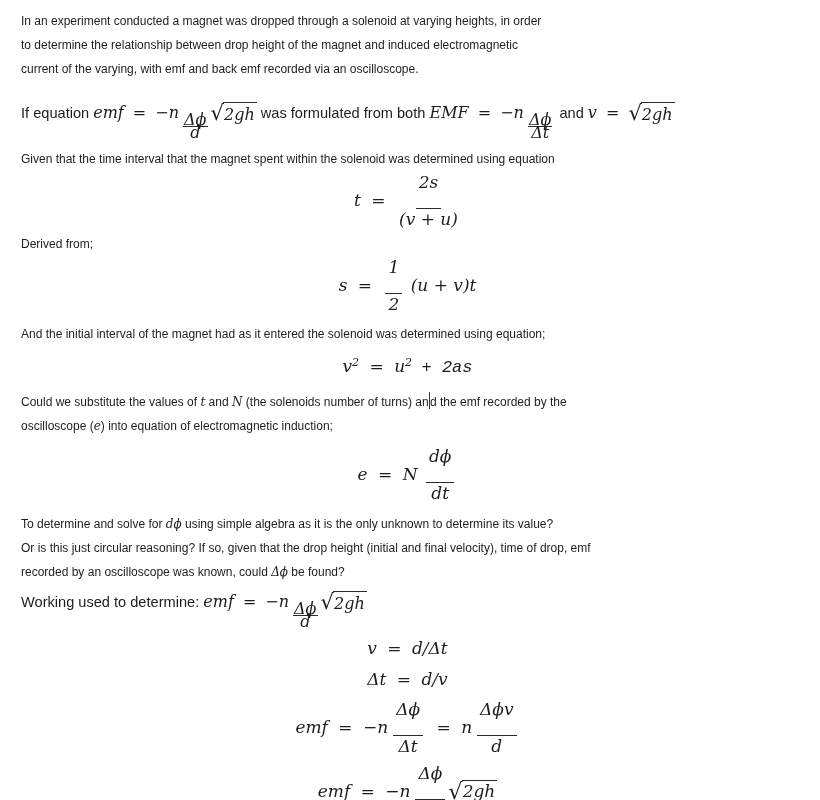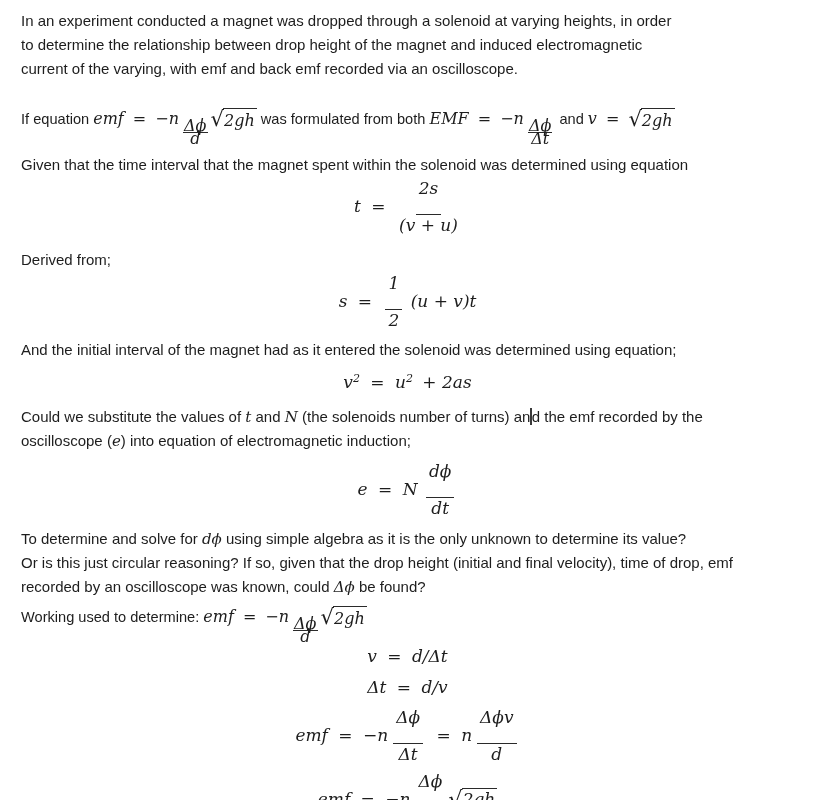--- a/index.html
+++ b/index.html
@@ -2,53 +2,53 @@
 <html><head>
 <meta charset="utf-8">
 <style>
   html,body{margin:0;padding:0;background:#ffffff;}
   body{
     width:820px;height:800px;overflow:hidden;
     font-family:"Liberation Sans",sans-serif;
     color:#1d1d1d;
   }
   .page{padding:9px 26px 0 21px;width:773px;}
-  .para{font-size:15px;line-height:24px;}
+  .para{font-size:12px;line-height:24px;}
   .pline{white-space:nowrap;}
   
   .math{font-family:"DejaVu Serif",serif;font-style:italic;}
   .mrow{text-align:center;font-size:17px;}
   .mop{margin:0 5px;}
   .mneg{margin-right:2px;}
   .frac{display:inline-flex;flex-direction:column;align-items:center;
         line-height:19px;vertical-align:middle;margin:0 3px;}
   .frac .fn{border-bottom:1.3px solid #2a2a2a;padding:0 3px 16px 3px;}
   .frac .fd{padding-top:1px;}
   .sfrac{display:inline-flex;flex-direction:column;align-items:center;
          font-size:10.5px;line-height:12px;vertical-align:-7px;margin:0 3px 0 2px;}
   .sfrac .fn{border-bottom:1px solid #2a2a2a;padding:0 1px;}
   .sqrt{display:inline-flex;align-items:flex-start;vertical-align:middle;}
   .sqrt .rad{font-style:normal;font-size:1.32em;line-height:1.05;margin-right:-1px;}
   .radicand{border-top:1.4px solid #2a2a2a;padding:0 2px 0 1px;}
   .sup{font-size:11px;vertical-align:6px;line-height:0;}
   .caret{display:inline-block;width:1.4px;height:17px;background:#3a3a3a;
          vertical-align:-3px;}
   
-  .s-eqline{margin-top:26px;}
+  .s-eqline{margin-top:20px;}
   .s-given{margin-top:8px;}
   .s-teq{margin-top:2px;}
-  .s-derived{margin-top:13px;}
+  .s-derived{margin-top:3px;}
   .s-seq{margin-top:2px;}
   .s-initial{margin-top:8px;}
   .s-v2{margin-top:10px;}
   .s-could{margin-top:13px;}
   .s-eeq{margin-top:9px;}
   .s-det{margin-top:9px;}
   .s-working{margin-top:6px;}
-  .s-w1{margin-top:3px;}
+  .s-w1{margin-top:10px;}
   .s-w2{margin-top:11px;}
   .s-w3{margin-top:11px;}
   .s-w4{margin-top:8px;}
   .inlineeq{font-size:14.6px;}
   .inlineeq .math{font-size:16px;}
 </style>
 </head>
 <body>
 
 <div class="page">
@@ -105,21 +105,21 @@
       </span>
     <span>(u + v)t</span>
   </div>
 
   <div class="para pline s-initial">And the initial interval of the magnet had as it entered the solenoid was determined using equation;</div>
 
   <div class="mrow math s-v2">
     <span>v</span><span class="sup">2</span>
     <span class="mop">=</span>
     <span>u</span><span class="sup">2</span>
-    <span style="margin-left:4px;">+ 2as</span>
+    <span style="margin-left:4px;font-family:Liberation Mono, monospace;">+ 2as</span>
   </div>
 
   <div class="para s-could">
     <div class="pline">
       <span>Could we substitute the values of </span><span class="math">t</span><span> and </span><span class="math">N</span><span> (the solenoids number of turns) an</span><span class="caret"></span><span>d the emf recorded by the</span>
     </div>
     <div class="pline">
       <span>oscilloscope (</span><span class="math">e</span><span>) into equation of electromagnetic induction;</span>
     </div>
   </div>

